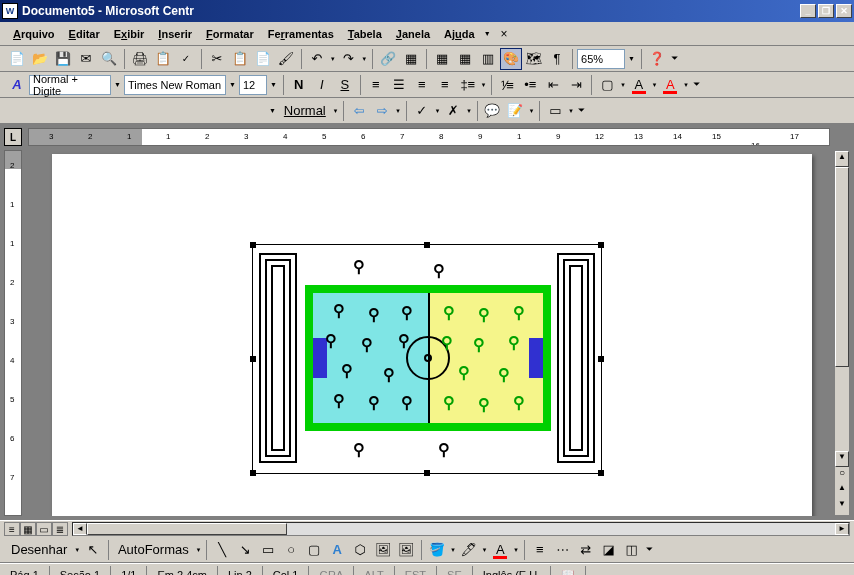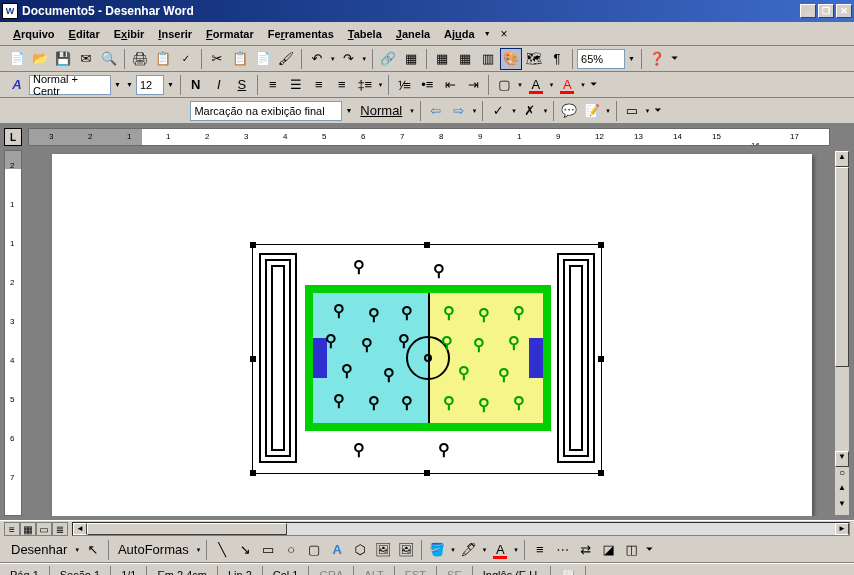--- a/index.html
+++ b/index.html
@@ -52,21 +52,21 @@
 .statusbar { background: #D4D0C8; height: 22px; display: flex; align-items: center; border-top: 1px solid #fff; font-size: 11px; }
 .status-cell { padding: 2px 10px; border-right: 1px solid #808080; height: 18px; display: flex; align-items: center; }
 .status-cell.dim { color: #808080; }
 .ruler-tick { position: absolute; font-size: 8px; color: #000; }
 </style>
 </head>
 <body>
 
 <div class="titlebar">
   <div class="titlebar-icon">W</div>
-  <div class="titlebar-text">Documento5 - Desenhar Word</div>
+  <div class="titlebar-text">Documento5 - Microsoft Centr</div>
   <div class="titlebar-buttons">
     <div class="titlebar-btn">_</div>
     <div class="titlebar-btn">❐</div>
     <div class="titlebar-btn">✕</div>
   </div>
 </div>
 
 <div class="menubar">
   <div class="menu-item"><u>A</u><span></span>rquivo</div>
   <div class="menu-item"><u>E</u>ditar</div>
@@ -117,23 +117,26 @@
     </div>
   <span class="dd-arrow">▼</span>
   <div class="tb-sep"></div>
   <div class="tb-btn">❓</div>
   <span style="font-size:9px;padding:2px">⏷</span>
 </div>
 
 <div class="toolbar">
   <div class="tb-btn" style="color:#3030D0;font-weight:bold;font-style:italic">A</div>
   <div class="tb-combo" style="width:82px">
-      <span>Normal + Centr</span>
-    </div>
-  <span class="dd-arrow">▼</span>
+      <span>Normal + Digite</span>
+    </div>
+  <span class="dd-arrow">▼</span>
+  <div class="tb-combo" style="width:102px">
+      <span>Times New Roman</span>
+    </div>
   <span class="dd-arrow">▼</span>
   <div class="tb-combo" style="width:28px">
       <span>12</span>
     </div>
   <span class="dd-arrow">▼</span>
   <div class="tb-sep"></div>
   <div class="tb-btn" style="font-weight:bold">N</div>
   <div class="tb-btn" style="font-style:italic">I</div>
   <div class="tb-btn" style="text-decoration:underline">S</div>
   <div class="tb-sep"></div>
@@ -152,23 +155,20 @@
   <div class="tb-btn">▢</div>
   <span class="dd-arrow">▾</span>
   <div class="tb-btn" style="position:relative">A<div style="position:absolute;bottom:1px;left:3px;width:14px;height:3px;background:red"></div></div>
   <span class="dd-arrow">▾</span>
   <div class="tb-btn" style="position:relative;color:red">A<div style="position:absolute;bottom:1px;left:3px;width:14px;height:3px;background:red"></div></div>
   <span class="dd-arrow">▾</span>
   <span style="font-size:9px;padding:2px">⏷</span>
 </div>
 
 <div class="toolbar" style="justify-content:center">
-  <div class="tb-combo" style="width:152px">
-      <span>Marcação na exibição final</span>
-    </div>
   <span class="dd-arrow">▼</span>
   <div class="tb-btn" style="width:auto;padding:0 4px">
       <span style="text-decoration:underline">Normal</span>
     </div>
   <span class="dd-arrow">▾</span>
   <div class="tb-sep"></div>
   <div class="tb-btn" style="color:#3080D0">⇦</div>
   <div class="tb-btn" style="color:#3080D0">⇨</div>
   <span class="dd-arrow">▾</span>
   <div class="tb-sep"></div>

